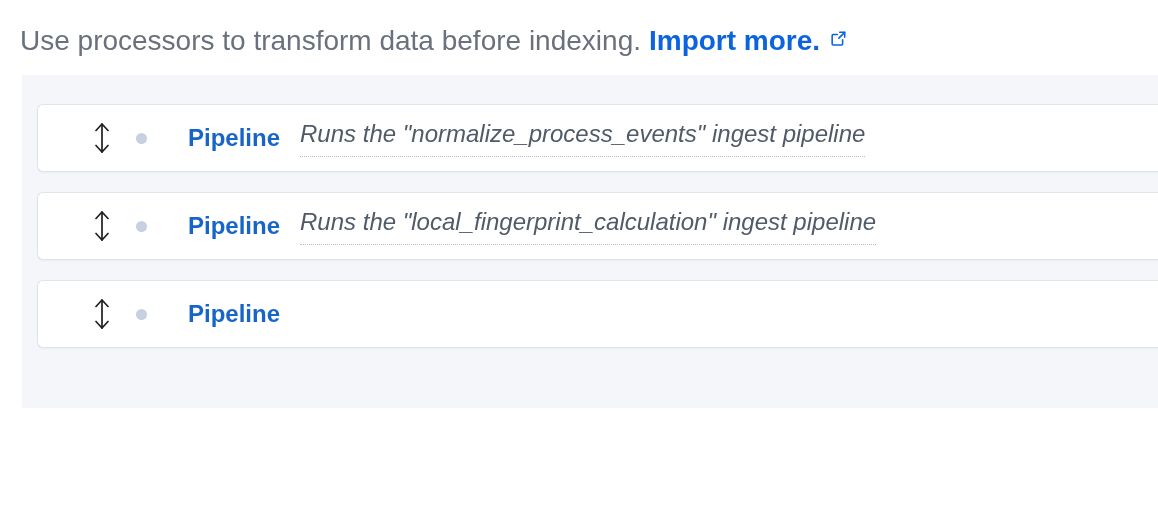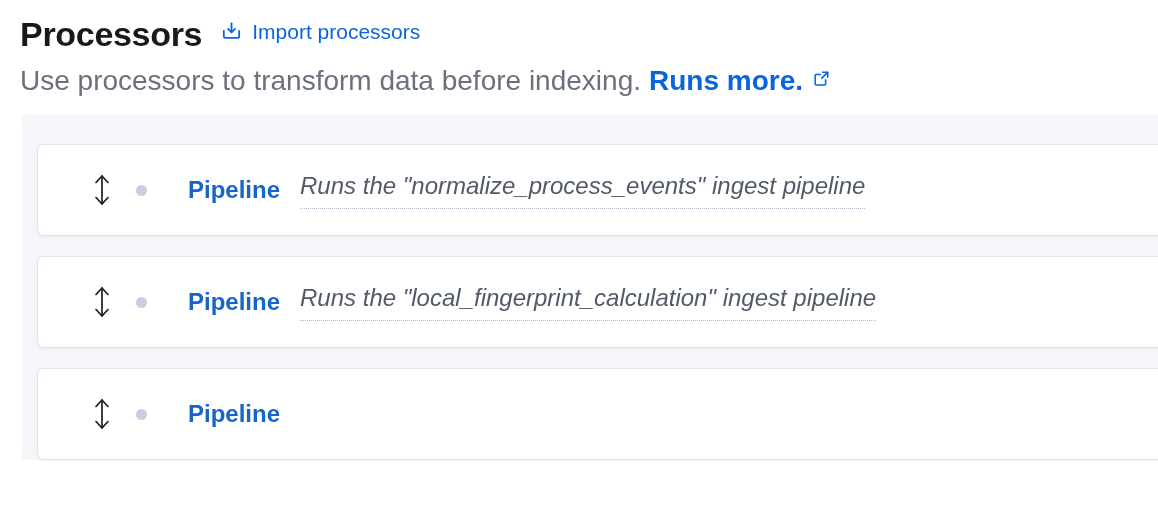--- a/index.html
+++ b/index.html
@@ -81,21 +81,21 @@
     padding: 29px 0 0 0;
     min-height: 333px;
     box-sizing: border-box;
   }
 
   .proc-card {
     background: #ffffff;
     border: 1px solid #dfe3ec;
     border-right: none;
     border-radius: 6px 0 0 6px;
-    height: 92px;
+    height: 68px;
     margin: 0 0 20px 15px;
     display: flex;
     align-items: center;
     box-shadow: 0 1px 2px rgba(50, 60, 80, 0.05);
     box-sizing: border-box;
   }
   .proc-card:last-child { margin-bottom: 0; }
 
   .drag-handle {
     width: 52px;
@@ -132,38 +132,24 @@
     border-bottom: 1px dotted #b4bcca;
     padding-bottom: 7px;
     cursor: text;
   }
 </style>
 </head>
 <body>
 
 <div class="header-block">
 
-  <div class="title-row">
-    <h1 class="page-title">Processors</h1>
-
-    <a class="import-link">
-      <span>
-        <svg width="23" height="23" viewBox="0 0 24 24" fill="none" stroke="#0b64dd" stroke-width="1.9" stroke-linecap="round" stroke-linejoin="round">
-          <path d="M12 3.5 L12 12.5"></path>
-          <path d="M8.4 9.3 L12 13 L15.6 9.3"></path>
-          <path d="M4 11.5 L4 17.2 C4 18 4.6 18.6 5.4 18.6 L18.6 18.6 C19.4 18.6 20 18 20 17.2 L20 11.5"></path>
-        </svg>
-      </span>
-      <span>Import processors</span>
-    </a>
-  </div>
 
   <div class="subtitle-row">
     <span class="subtitle-text">Use processors to transform data before indexing.</span>
-    <a class="learn-more">Runs more.</a>
+    <a class="learn-more">Import more.</a>
     <span class="ext-icon">
       <svg width="19" height="19" viewBox="0 0 24 24" fill="none" stroke="#0b64dd" stroke-width="2" stroke-linecap="round" stroke-linejoin="round">
         <path d="M13.5 4.2 L19.8 4.2 L19.8 10.5"></path>
         <path d="M19.8 4.2 L12.4 11.6"></path>
         <path d="M17.2 13.6 L17.2 19 C17.2 19.7 16.7 20.2 16 20.2 L5.2 20.2 C4.5 20.2 4 19.7 4 19 L4 8.2 C4 7.5 4.5 7 5.2 7 L10.6 7"></path>
       </svg>
     </span>
   </div>
 
 </div>

